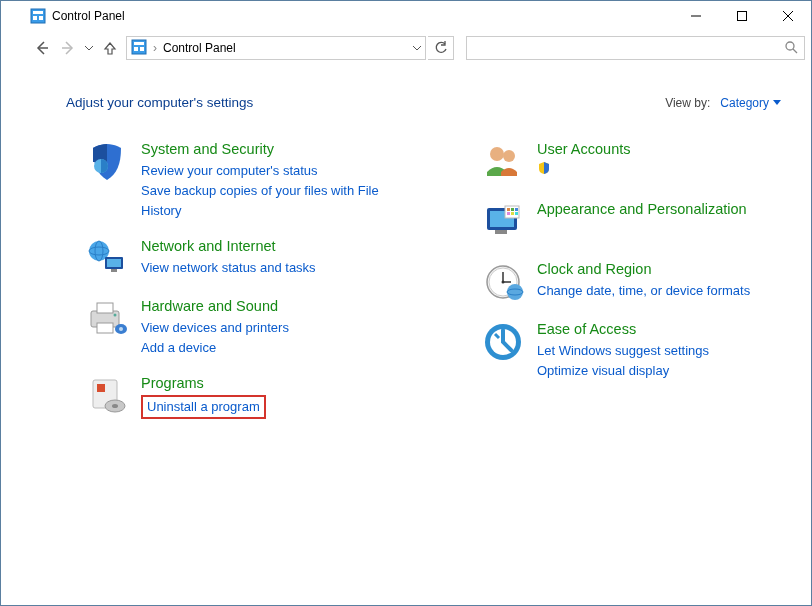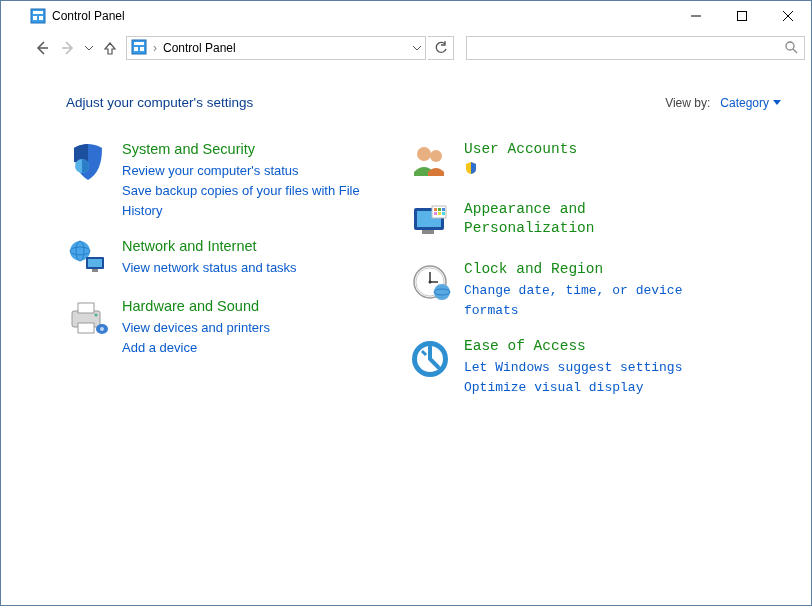--- a/index.html
+++ b/index.html
@@ -106,25 +106,26 @@
   .viewby {
     margin-left:auto;
     display:flex; align-items:center; gap:10px;
     font-size:12px;
     text-align:center;
   }
   .viewby .label { color:#444; }
   .viewby .value { color:#0a5bcc; display:flex; align-items:center; gap:4px;}
   .columns {
     display: flex;
-    gap: 32px;
+    gap: 86px;
+    justify-content: flex-end;
   }
   .col { flex: 0 0 auto; }
   .col.left { width: 310px; }
-  .col.right { width: 300px; font-family: Liberation Mono, monospace; }
+  .col.right { width: 300px; }
   .category {
     display: flex;
     gap: 12px;
     margin-bottom: 16px;
   }
   .cat-icon {
     width: 44px; height: 44px;
     flex-shrink: 0;
     display:flex; align-items:flex-start; justify-content:center;
   }
@@ -305,20 +306,34 @@
                 <circle cx="36" cy="32" r="2" fill="#bdd8f2"></circle>
               </svg>
           </div>
           <div class="cat-body">
             <div class="cat-title">Hardware and Sound</div>
             <span class="cat-link">View devices and printers</span>
             <span class="cat-link">Add a device</span>
           </div>
         </div>
 
+        <div class="category">
+          <div class="cat-icon">
+            <svg width="44" height="44">
+                <rect x="8" y="6" width="24" height="28" rx="2" fill="#eee" stroke="#bbb"></rect>
+                <rect x="12" y="10" width="8" height="8" fill="#d84e2f"></rect>
+                <ellipse cx="30" cy="32" rx="10" ry="6" fill="#c8c8c8" stroke="#999"></ellipse>
+                <ellipse cx="30" cy="32" rx="3" ry="2" fill="#888"></ellipse>
+              </svg>
+          </div>
+          <div class="cat-body">
+            <div class="cat-title">Programs</div>
+            <span class="cat-link highlighted">Uninstall a program</span>
+          </div>
+        </div>
 
       </div>
 
       <div class="col right">
 
         <div class="category">
           <div class="cat-icon">
             <svg width="44" height="44">
                 <circle cx="16" cy="14" r="7" fill="#e8b080"></circle>
                 <path d="M6 32 Q16 22 26 32 L26 36 L6 36 Z" fill="#5aa84a"></path>

